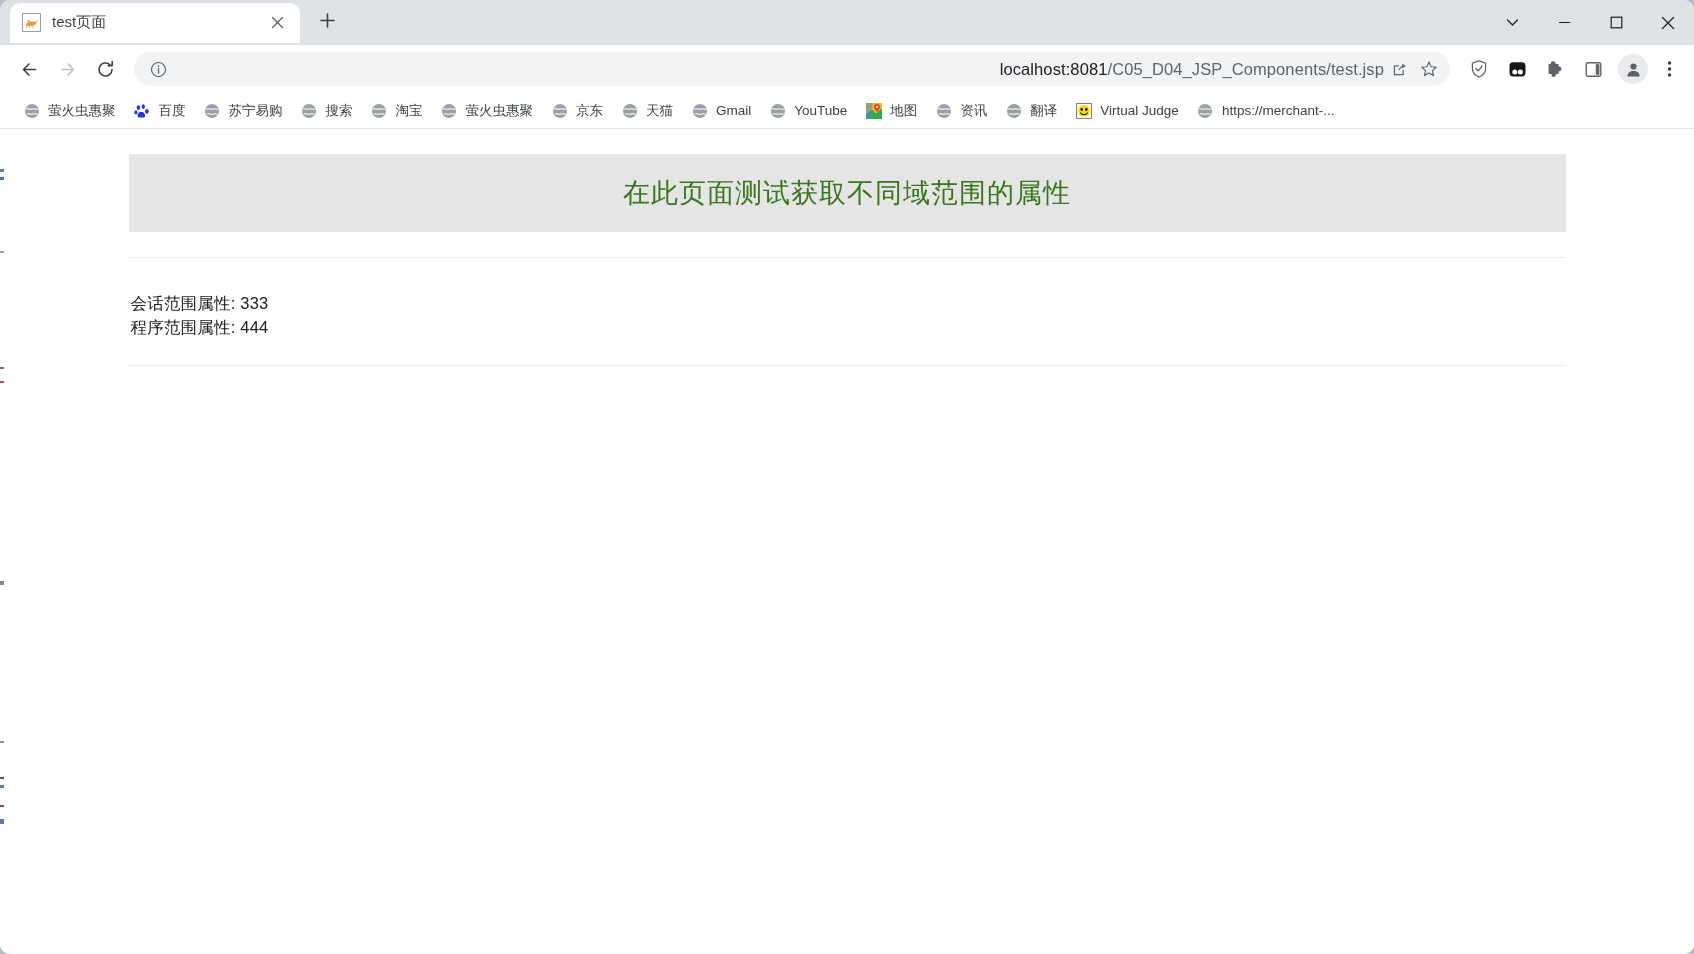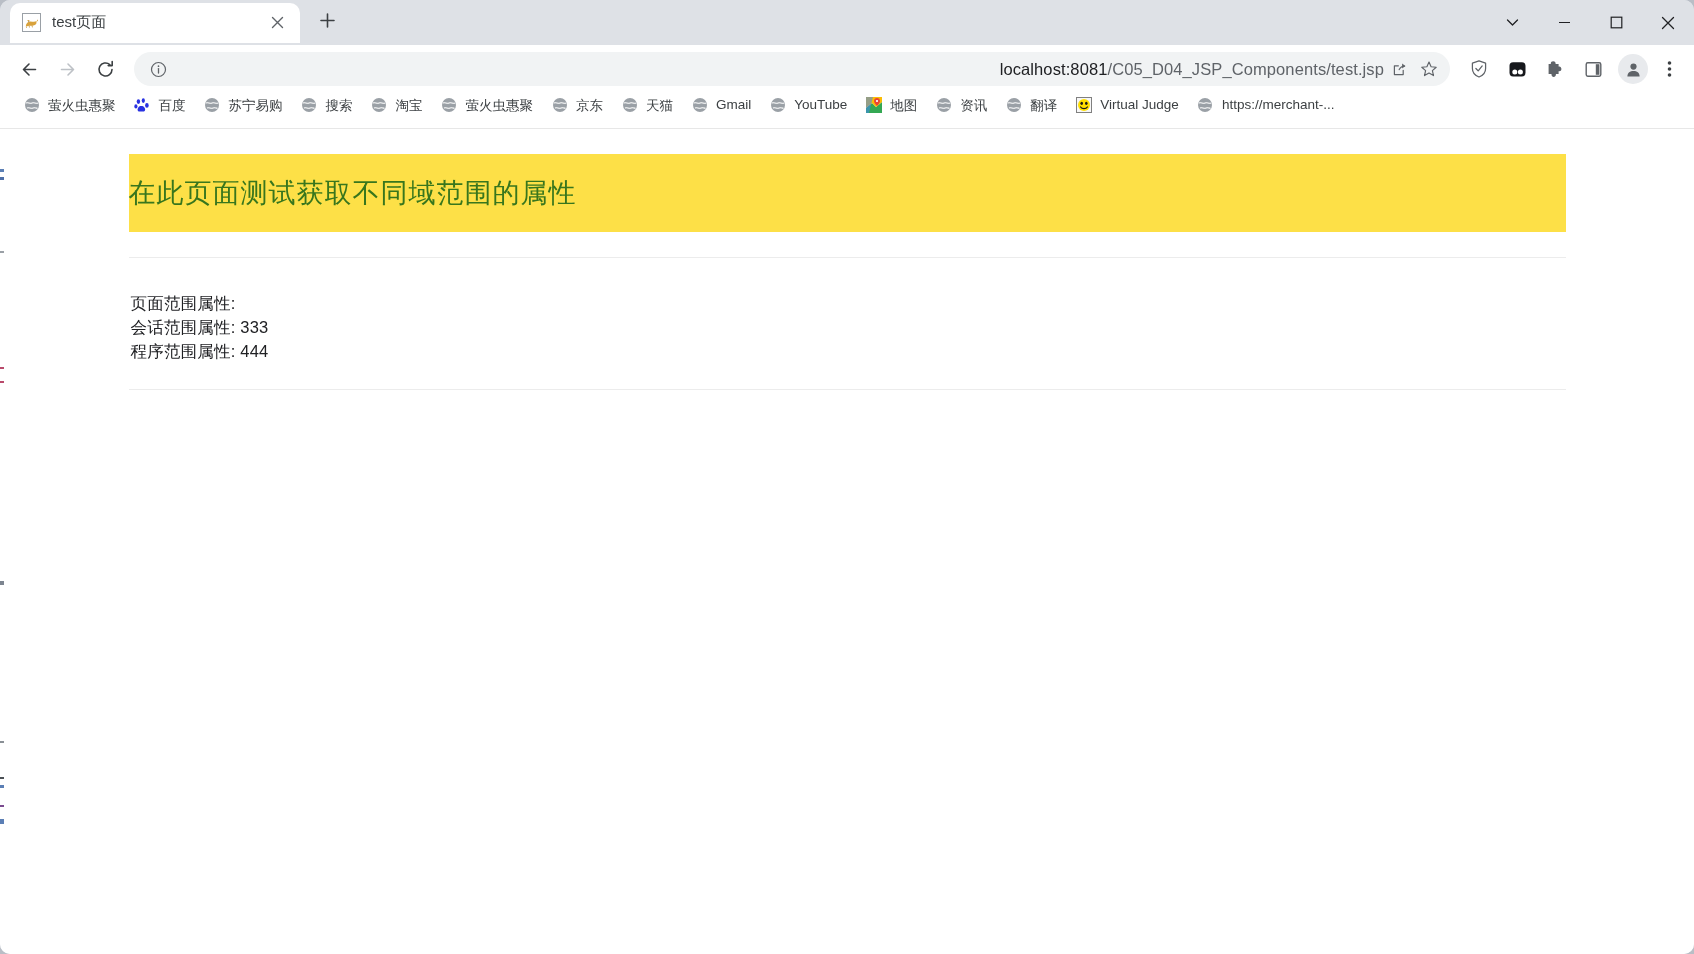--- a/index.html
+++ b/index.html
@@ -145,21 +145,21 @@
   .bookmarks-bar {
     height: 36px;
     background: #ffffff;
     display: flex; align-items: center;
     padding: 0 8px 0 14px;
     border-bottom: 1px solid #e7e7e7;
     flex: 0 0 36px;
     overflow: hidden;
   }
   .bookmark {
-    display: flex; align-items: flex-start;
+    display: flex; align-items: center;
     height: 28px; padding: 0 9px;
     border-radius: 4px;
     white-space: nowrap;
     flex: 0 0 auto;
   }
   .bm-icon {
     width: 17px; height: 17px; flex: 0 0 17px;
     margin-right: 8px;
     display: flex; align-items: center; justify-content: center;
   }
@@ -182,22 +182,23 @@
   .edge-artifacts i {
     position: absolute; left: 0; width: 4px; height: 3px; display: block;
   }
 
   .page-content {
     padding: 25px 0 0 0;
   }
   .banner {
     margin: 0 auto;
     width: 1437px;
-    background: #fde047;
+    background: #e5e5e5;
     padding: 21px 0;
+    text-align: center;
   }
   .banner-title {
     font-size: 27px;
     color: #38761d;
     font-weight: normal;
     letter-spacing: 1px;
   }
   .rule {
     width: 1437px;
     margin: 25px auto 0;
@@ -548,21 +549,20 @@
 
     <div class="page-content">
 
       <div class="banner">
         <div class="banner-title">在此页面测试获取不同域范围的属性</div>
       </div>
 
       <hr class="rule">
 
       <div class="scope-list">
-        <div class="scope-line">页面范围属性: </div>
         <div class="scope-line">会话范围属性: 333</div>
         <div class="scope-line">程序范围属性: 444</div>
       </div>
 
       <hr class="rule-bottom">
     </div>
   </div>
 
 </div>
 

